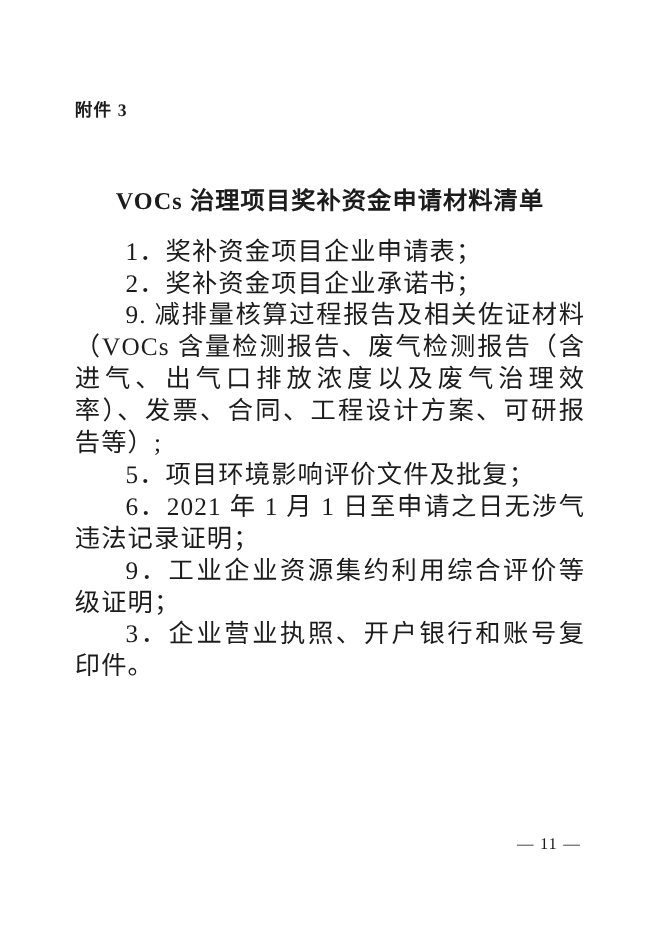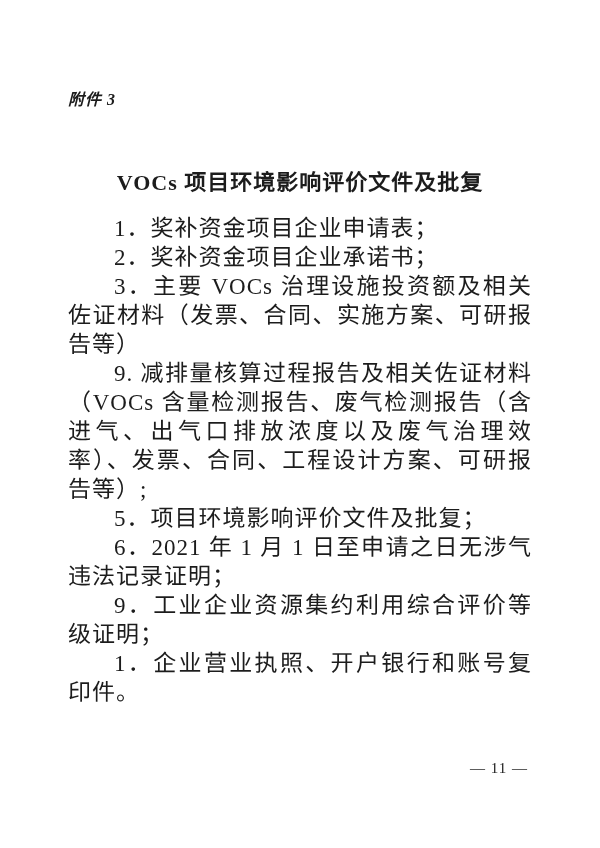--- a/index.html
+++ b/index.html
@@ -21,21 +21,20 @@
     background: #ffffff;
   }
   .attachment-label {
     position: absolute;
     left: 68px;
     top: 86px;
     font-size: 16px;
     font-weight: bold;
     letter-spacing: 1px;
     white-space: nowrap;
-    font-style: italic;
   }
   .doc-title {
     position: absolute;
     left: 0;
     top: 149px;
     width: 600px;
     text-align: center;
     font-size: 22px;
     font-weight: bold;
     letter-spacing: 1px;
@@ -66,28 +65,27 @@
     white-space: nowrap;
   }
 </style>
 </head>
 <body>
 
 <div class="page">
 
   <div class="attachment-label">附件 3</div>
 
-  <h1 class="doc-title">VOCs 项目环境影响评价文件及批复</h1>
+  <h1 class="doc-title">VOCs 治理项目奖补资金申请材料清单</h1>
 
   <div class="content">
     <p>1．奖补资金项目企业申请表；</p>
     <p>2．奖补资金项目企业承诺书；</p>
-    <p>3．主要 VOCs 治理设施投资额及相关佐证材料（发票、合同、实施方案、可研报告等）</p>
     <p>9. 减排量核算过程报告及相关佐证材料（VOCs 含量检测报告、废气检测报告（含进气、出气口排放浓度以及废气治理效率）、发票、合同、工程设计方案、可研报告等）;</p>
     <p>5．项目环境影响评价文件及批复；</p>
     <p>6．2021 年 1 月 1 日至申请之日无涉气违法记录证明；</p>
     <p>9．工业企业资源集约利用综合评价等级证明；</p>
-    <p>1．企业营业执照、开户银行和账号复印件。</p>
+    <p>3．企业营业执照、开户银行和账号复印件。</p>
   </div>
 
   <div class="page-number">— 11 —</div>
 
 </div>
 
 </body></html>

